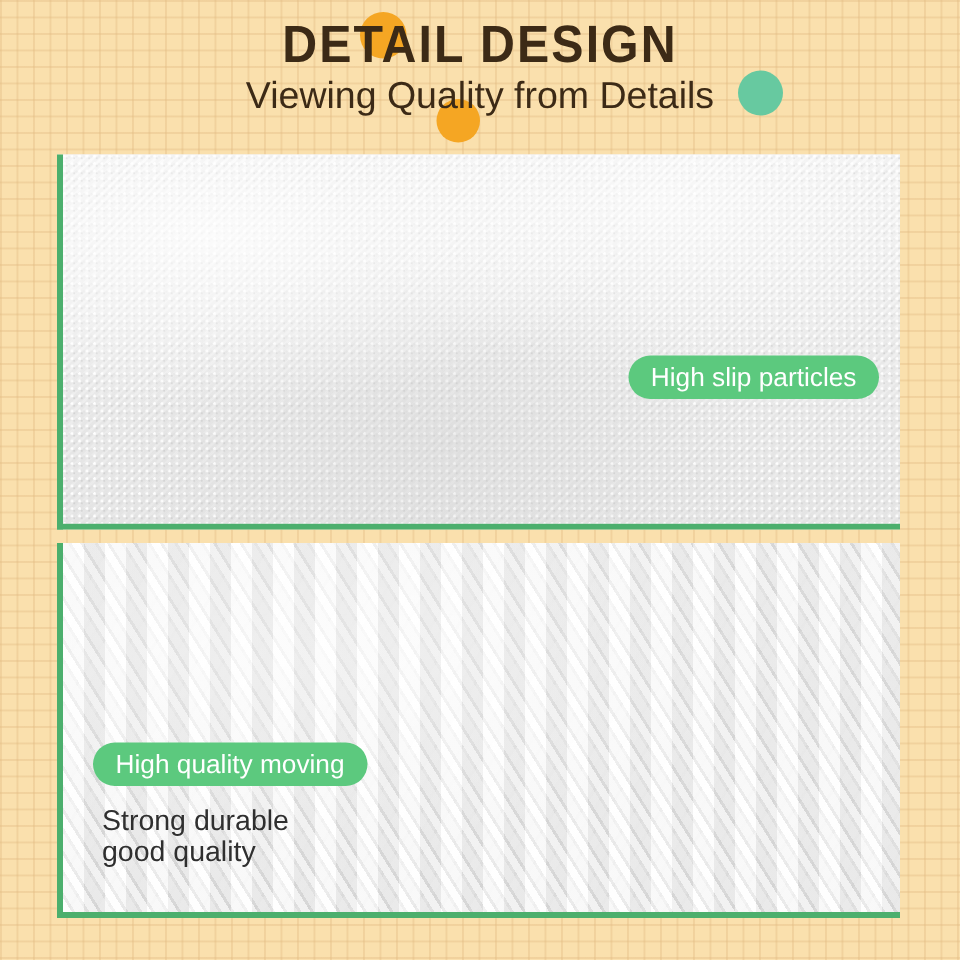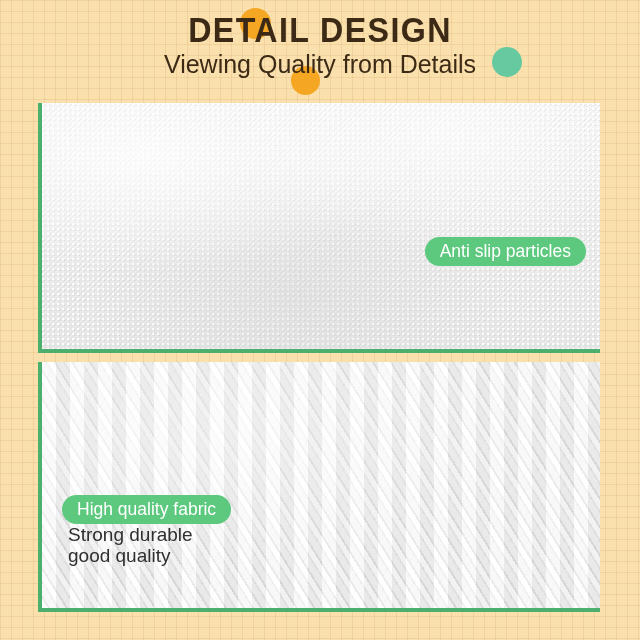--- a/index.html
+++ b/index.html
@@ -127,47 +127,47 @@
   }
   .desc {
     margin-top:8px;
     font-size:19px;
     line-height:1.12;
     color:#2f2f2f;
     font-weight:300;
     white-space:pre-line;
   }
   #callout-top .desc    { margin-left:4px; }
-  #callout-bottom .desc { margin-left:6px; margin-top:0; }
+  #callout-bottom .desc { margin-left:6px; margin-top:13px; }
 </style>
 </head>
 <body>
 
 <div id="page">
 
   <div id="header">
     <div class="deco-dot" id="dot-title"></div>
     <div class="deco-dot" id="dot-sub"></div>
     <div class="deco-dot" id="dot-green"></div>
 
     <div id="title-main">DETAIL DESIGN</div>
     <div id="title-sub">Viewing Quality from Details</div>
   </div>
 
   <div class="panel" id="panel-top">
     <div class="fabric-dots"></div>
 
     <div class="callout" id="callout-top">
-      <div class="badge">Anti slip particles</div>
+      <div class="badge">High slip particles</div>
     </div>
   </div>
 
   <div class="panel" id="panel-bottom">
     <div class="fabric-chevron"></div>
 
     <div class="callout" id="callout-bottom">
-      <div class="badge">High quality fabric</div>
+      <div class="badge">High quality moving</div>
       <div class="desc">Strong  durable
 good quality</div>
     </div>
   </div>
 
 </div>
 
 </body></html>

